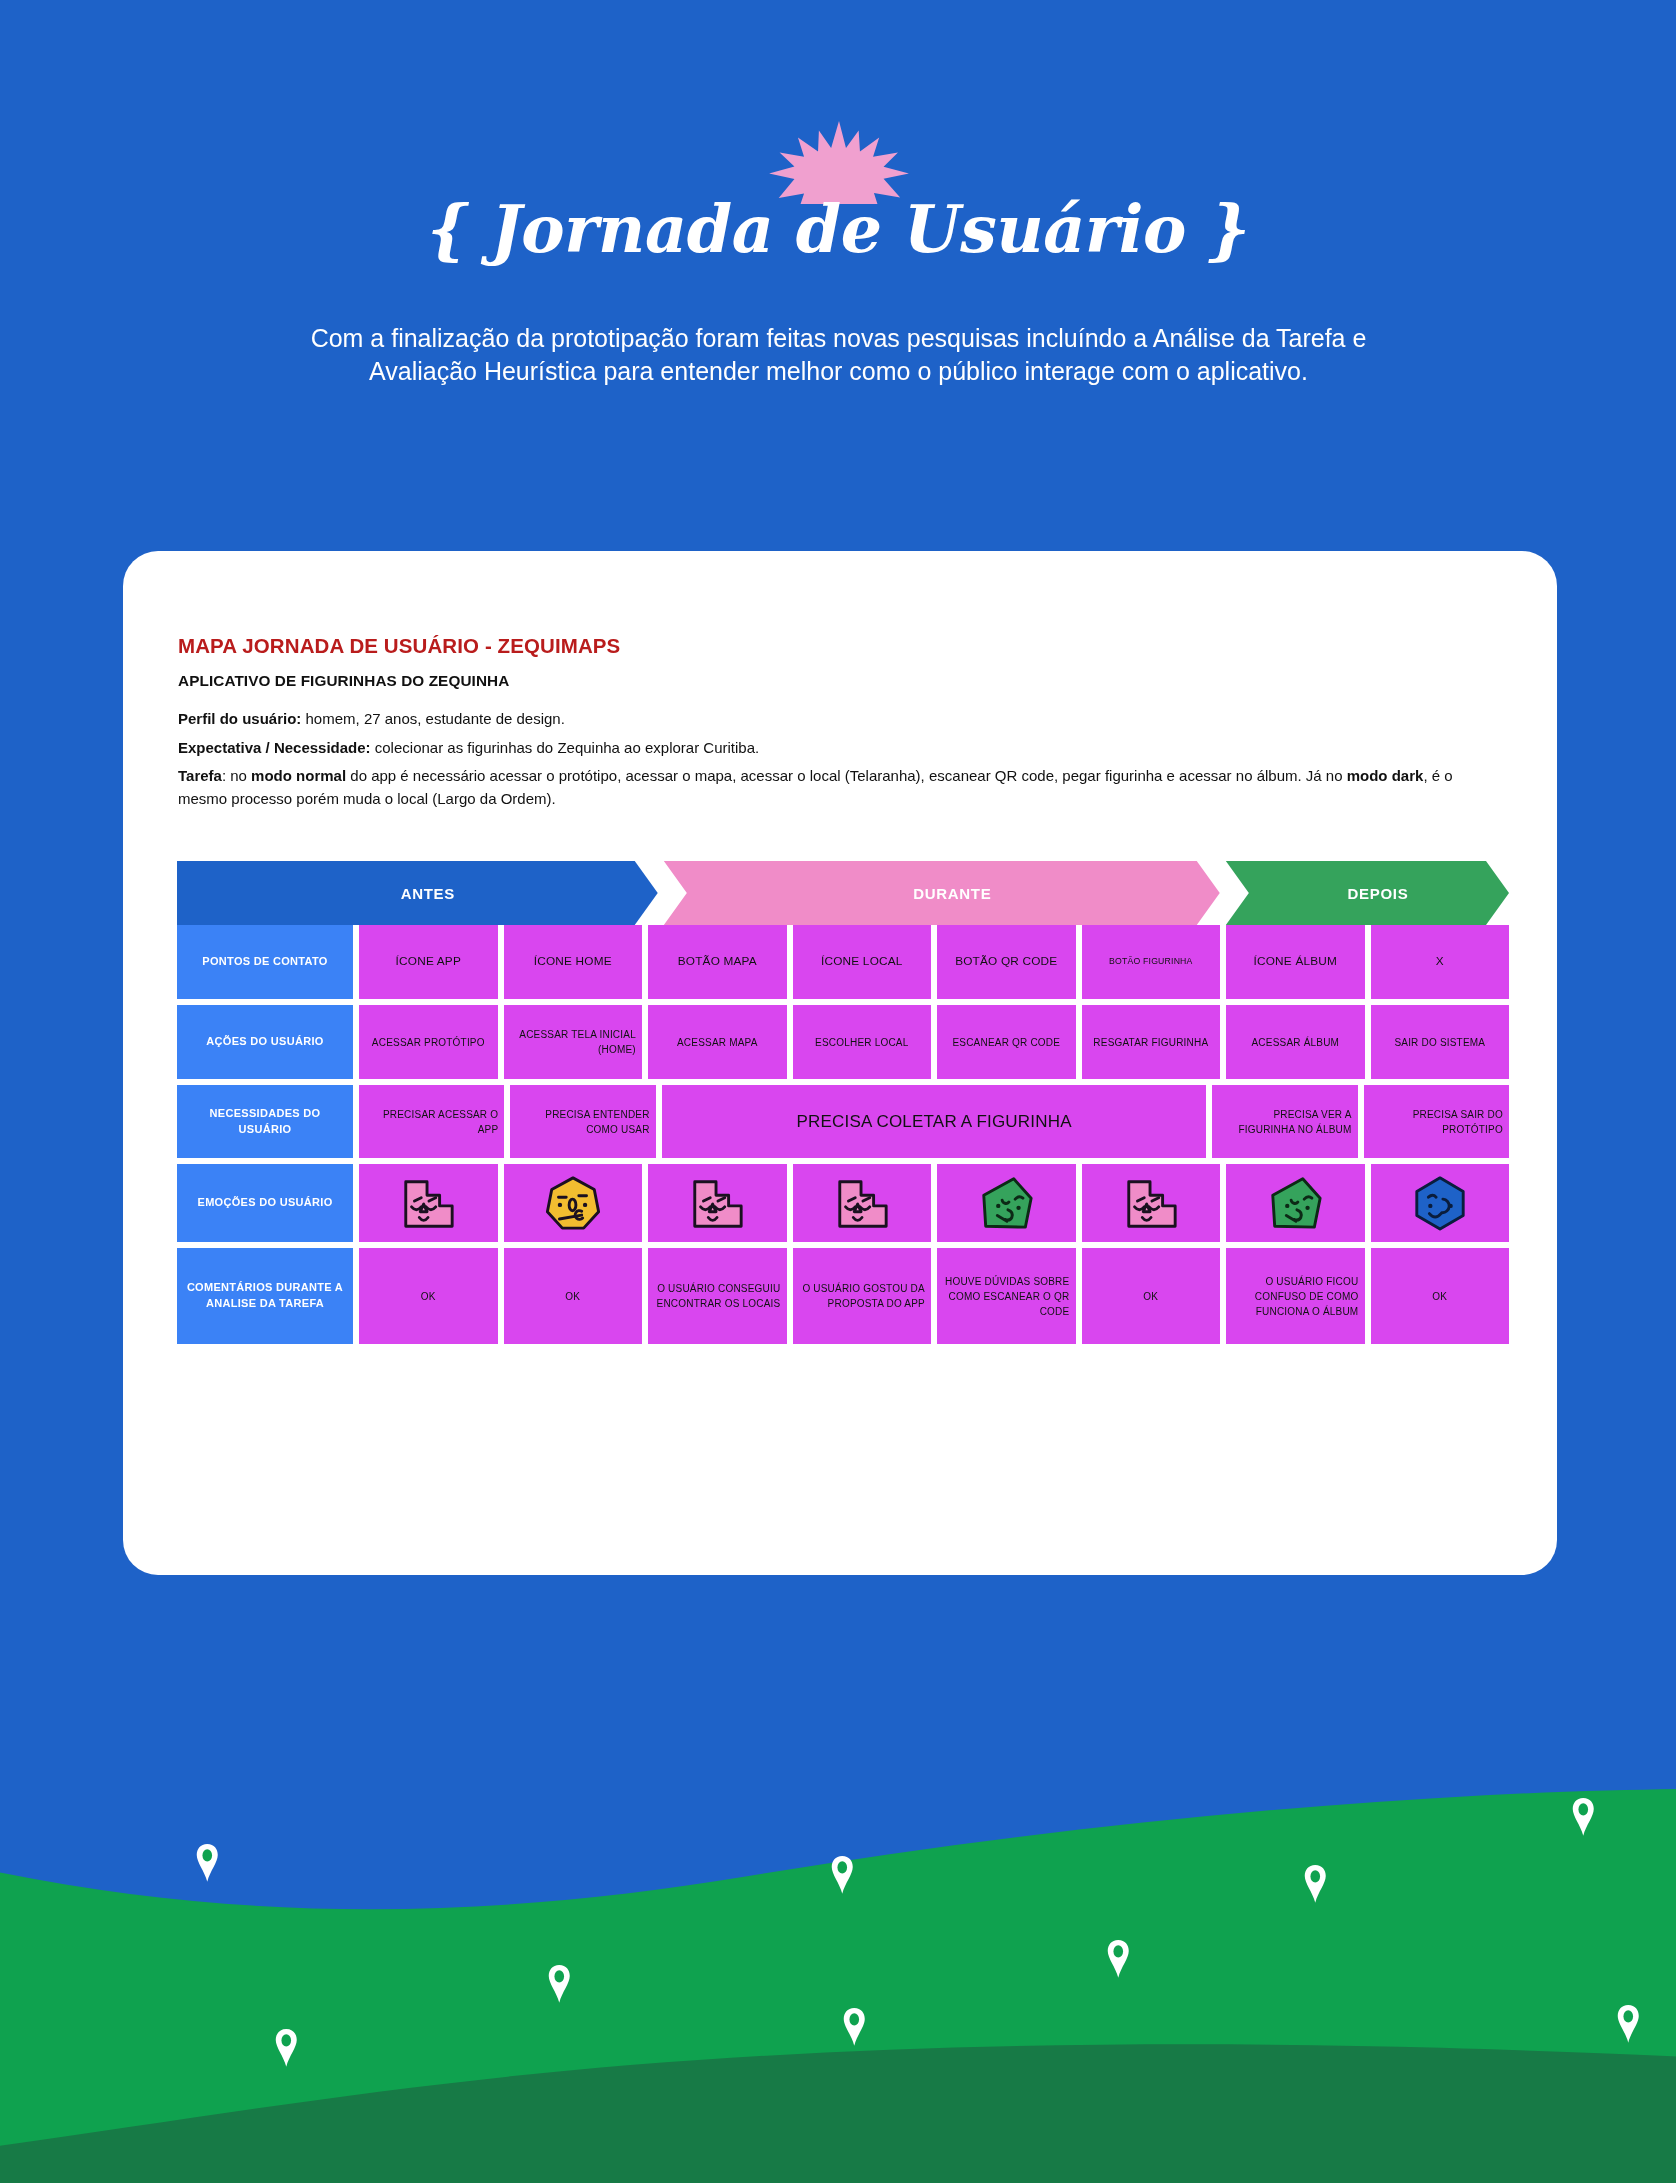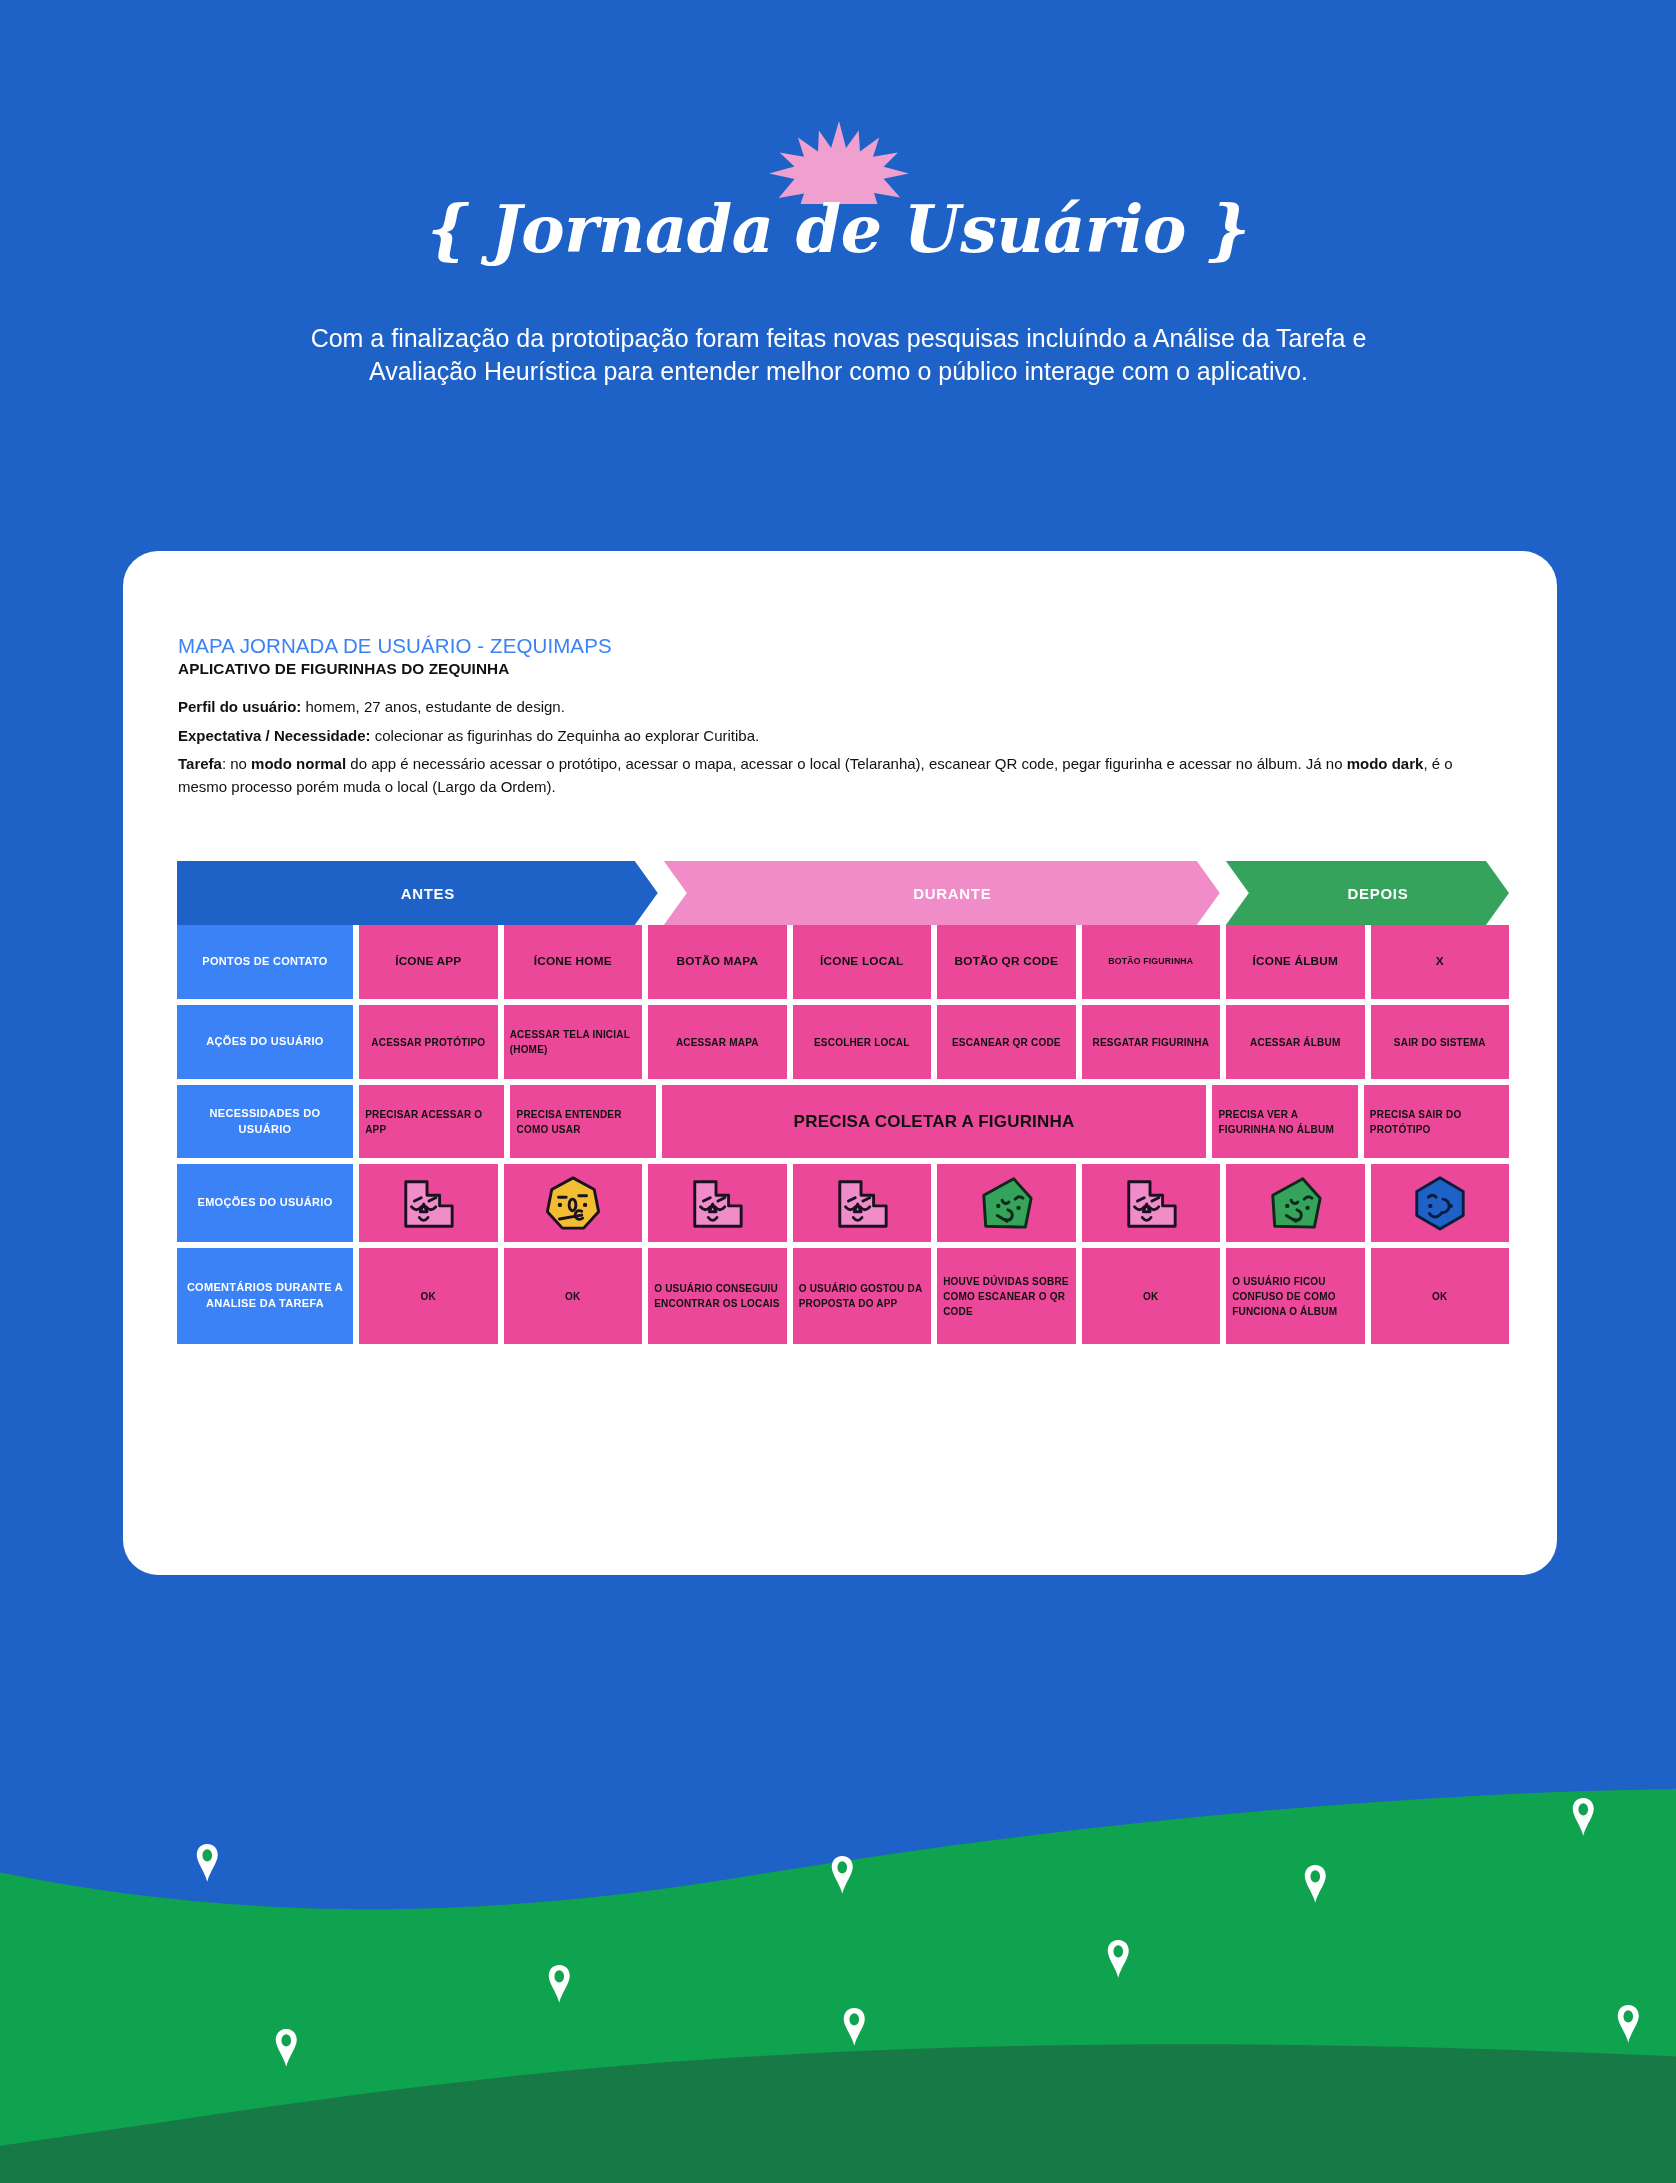--- a/index.html
+++ b/index.html
@@ -53,24 +53,24 @@
     width: 1434px; height: 1024px;
     background: #ffffff;
     border-radius: 35px;
   }
   .card-inner {
     position: absolute;
     top: 83px; left: 55px; right: 55px;
   }
   .card-h1 {
     font-size: 20.5px;
-    font-weight: 400;
-    color: #3b82f6;
+    font-weight: 700;
+    color: #b91c1c;
     letter-spacing: 0.1px;
-    margin-bottom: 2px;
+    margin-bottom: 14px;
   }
   .card-h2 {
     font-size: 15.3px;
     font-weight: 700;
     color: #111111;
     letter-spacing: 0.1px;
     margin-bottom: 18.3px;
   }
   .meta-line {
     font-size: 15px;
@@ -126,30 +126,30 @@
     letter-spacing: 0.3px;
     line-height: 1.45;
     display: flex;
     align-items: center;
     justify-content: center;
     text-align: center;
     padding: 4.4px 7.9px;
     margin-right: 6.1px;
   }
   .cell {
-    background: #ec4899;
+    background: #d946ef;
     color: #111111;
     font-size: 10px;
-    font-weight: 700;
+    font-weight: 400;
     letter-spacing: 0.2px;
     line-height: 1.5;
     display: flex;
     align-items: center;
     justify-content: center;
-    text-align: left;
+    text-align: right;
     padding: 4.4px 6.1px;
     margin-right: 6.1px;
     flex: 1 1 0;
   }
   .cell:last-child { margin-right: 0; }
   .cell.big { font-size: 11.8px; }
   .cell.small { font-size: 8.7px; }
   .cell.wide4 { flex: 4 1 0; font-size: 17px; }
 
   .row-contato  .rowlabel, .row-contato  .cell { height: 74px; }

